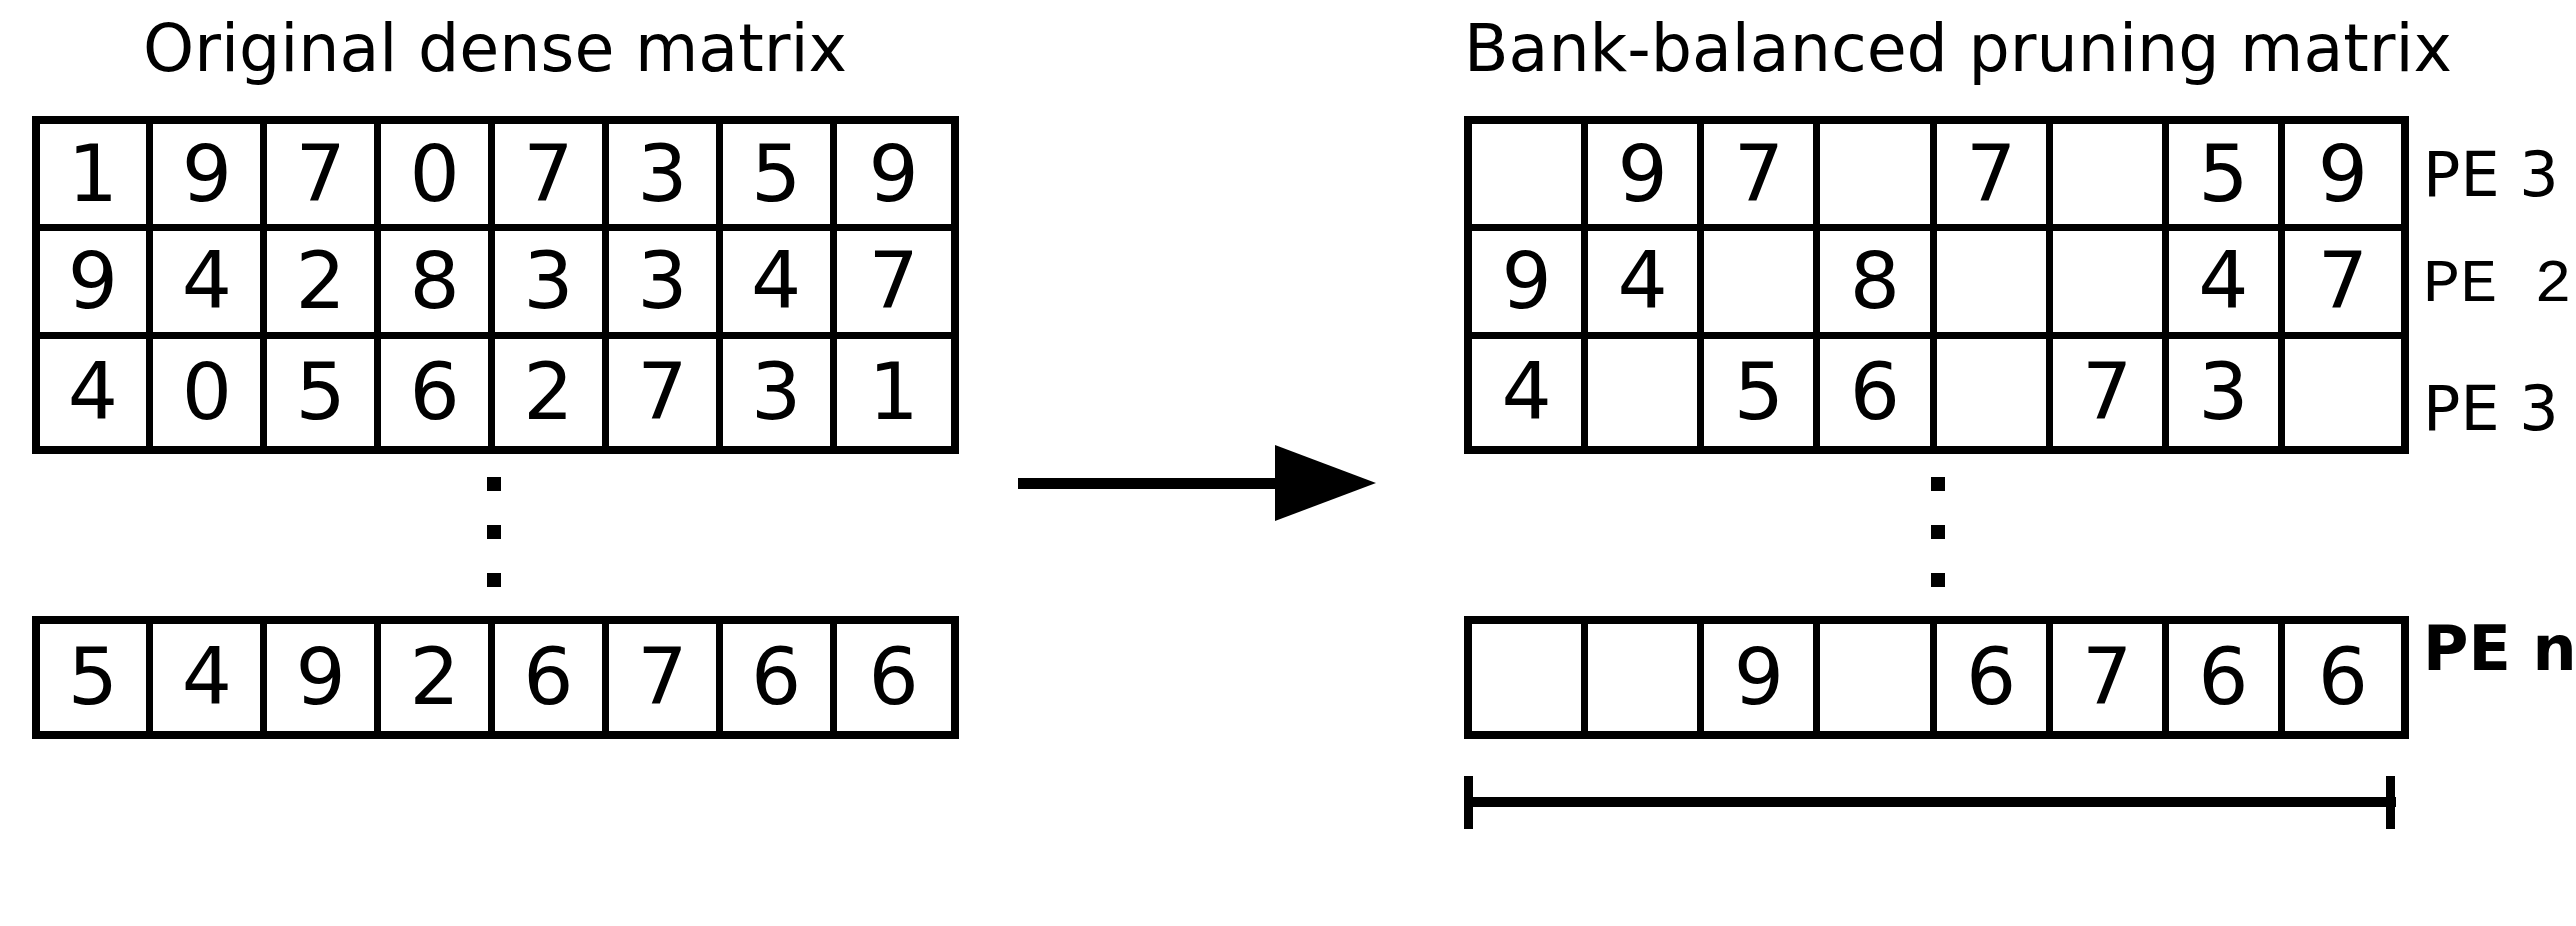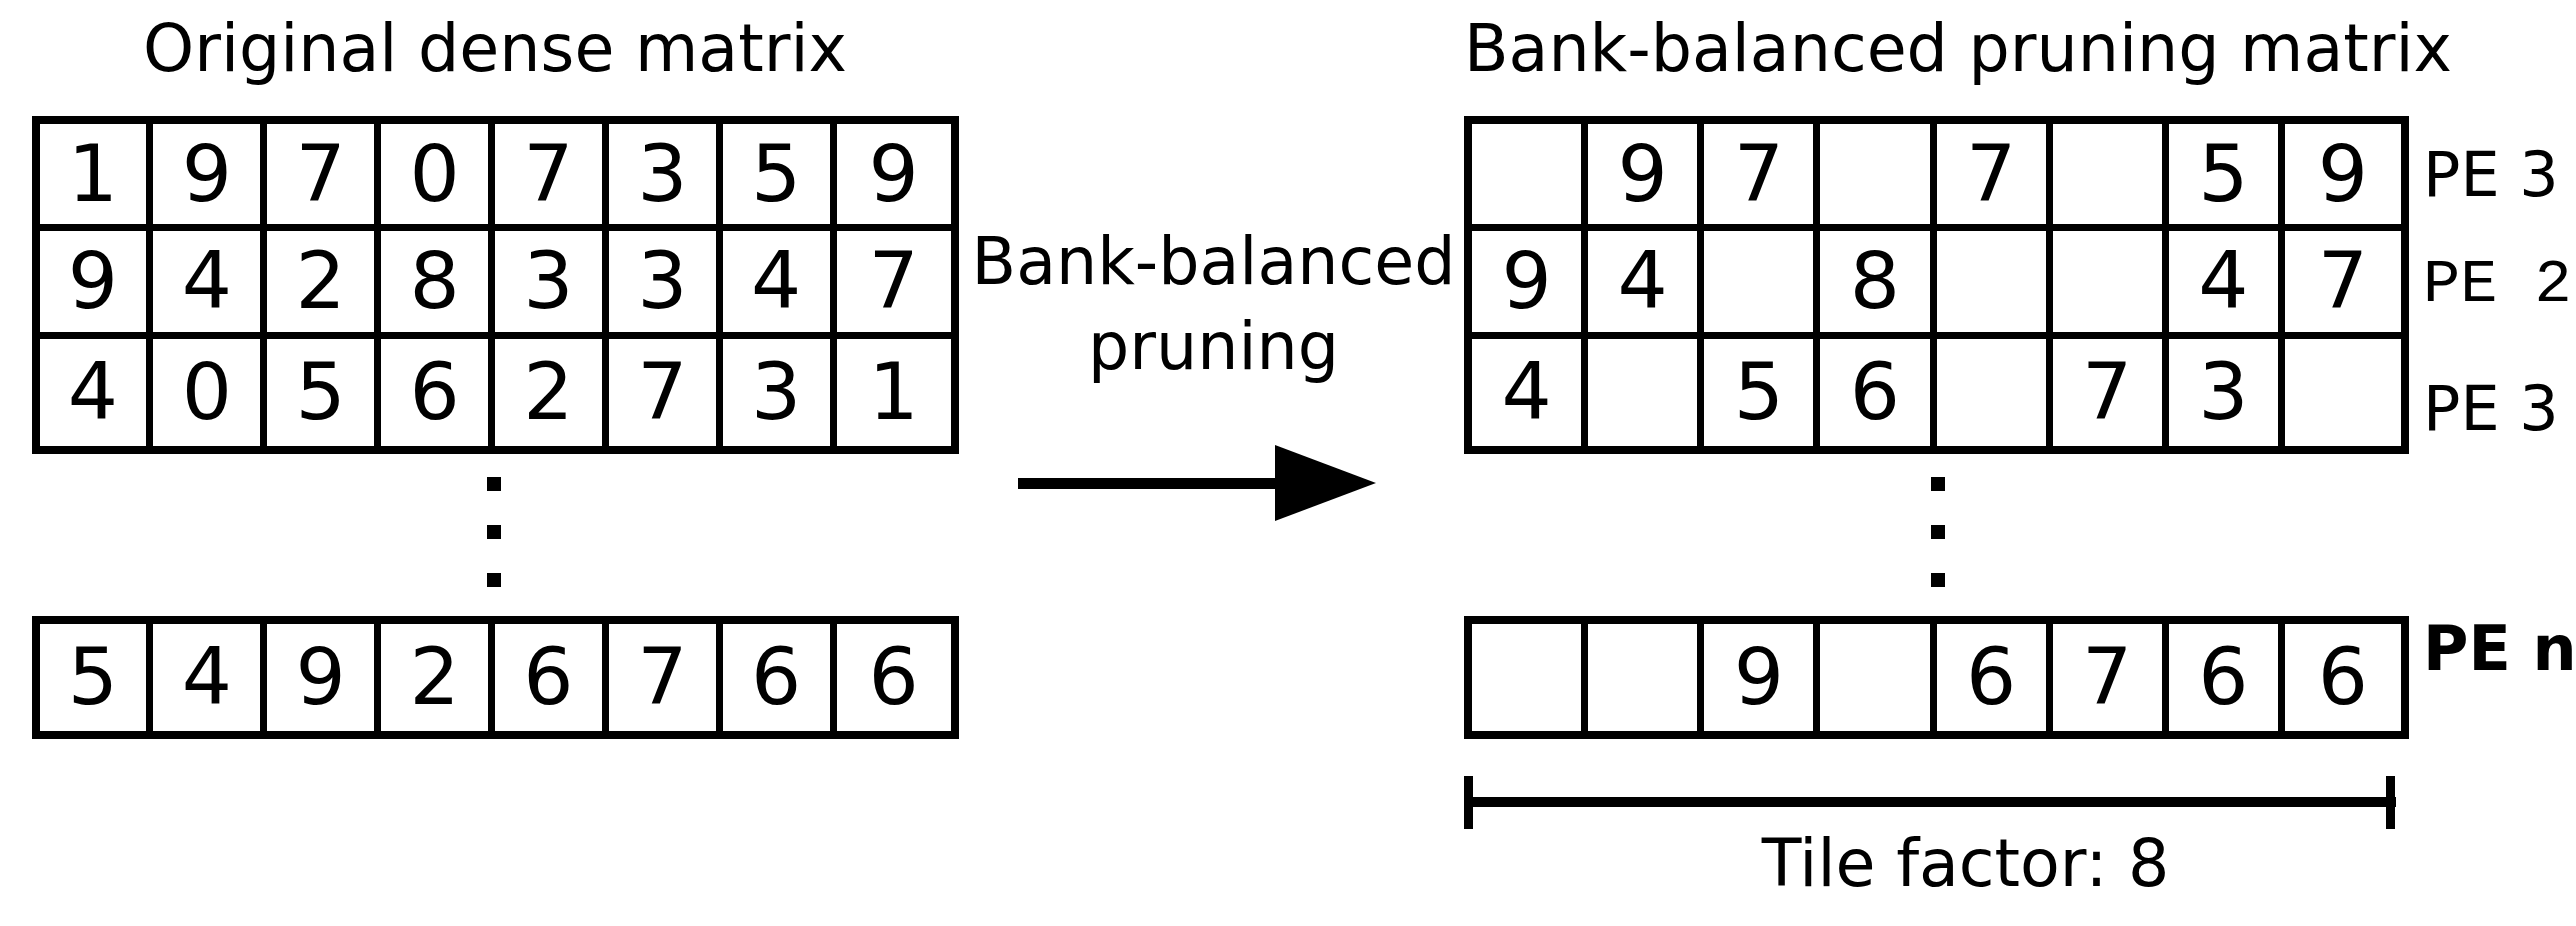--- a/index.html
+++ b/index.html
@@ -195,24 +195,20 @@
       <div class="cell">5</div>
       <div class="cell">4</div>
       <div class="cell">9</div>
       <div class="cell">2</div>
       <div class="cell">6</div>
       <div class="cell">7</div>
       <div class="cell">6</div>
       <div class="cell">6</div>
     </div>
 
-  <div class="mid-label">
-    <div>Bank-balanced</div>
-    <div>pruning</div>
-  </div>
 
   <div class="arrow">
     <span class="arrow-shaft"></span>
     <span class="arrow-head"></span>
   </div>
 
   <div class="title right-title">Bank-balanced pruning matrix</div>
 
   <div class="matrix right-matrix">
       <div class="cell"></div>
@@ -260,16 +256,15 @@
 
   <div class="pe-label pe-1">PE 3</div>
   <div class="pe-label pe-2">PE 2</div>
   <div class="pe-label pe-3">PE 3</div>
   <div class="pe-label pe-n">PE n</div>
 
   <div class="bracket-line"></div>
   <div class="bracket-tick left"></div>
   <div class="bracket-tick right"></div>
 
-  <div class="tile-label">Tile factor: 8</div>
 
 </div>
 
 
 </body></html>

